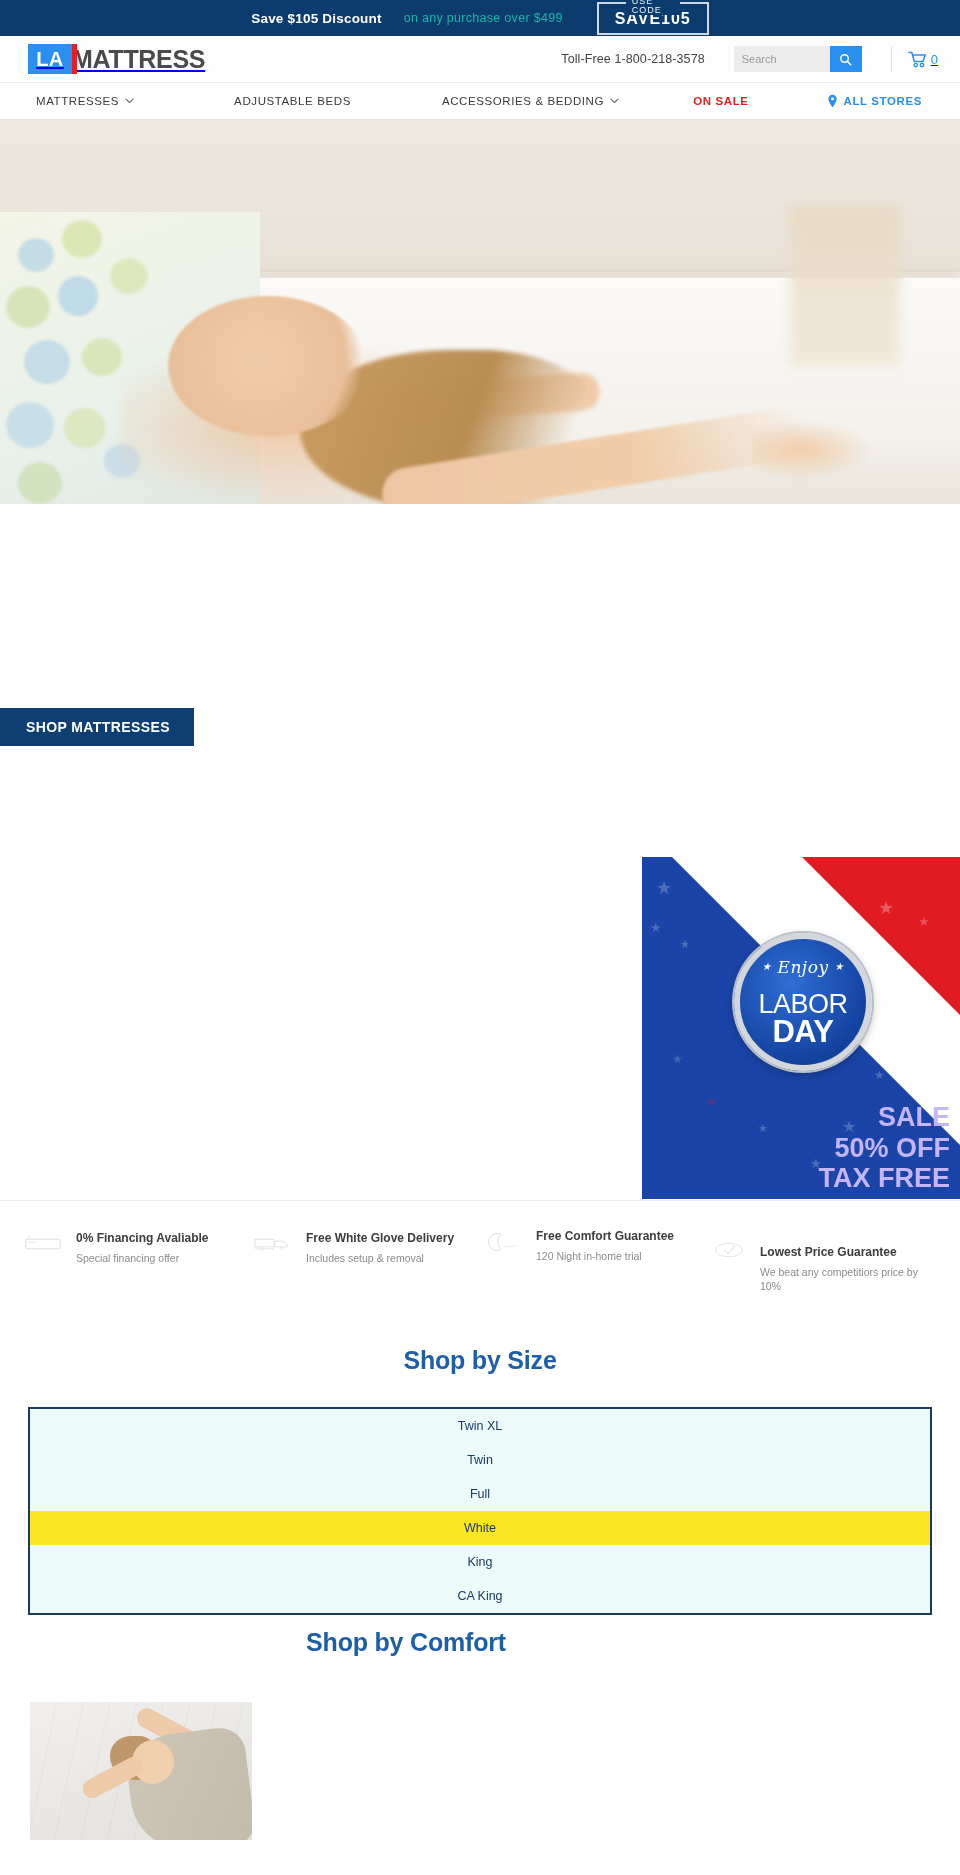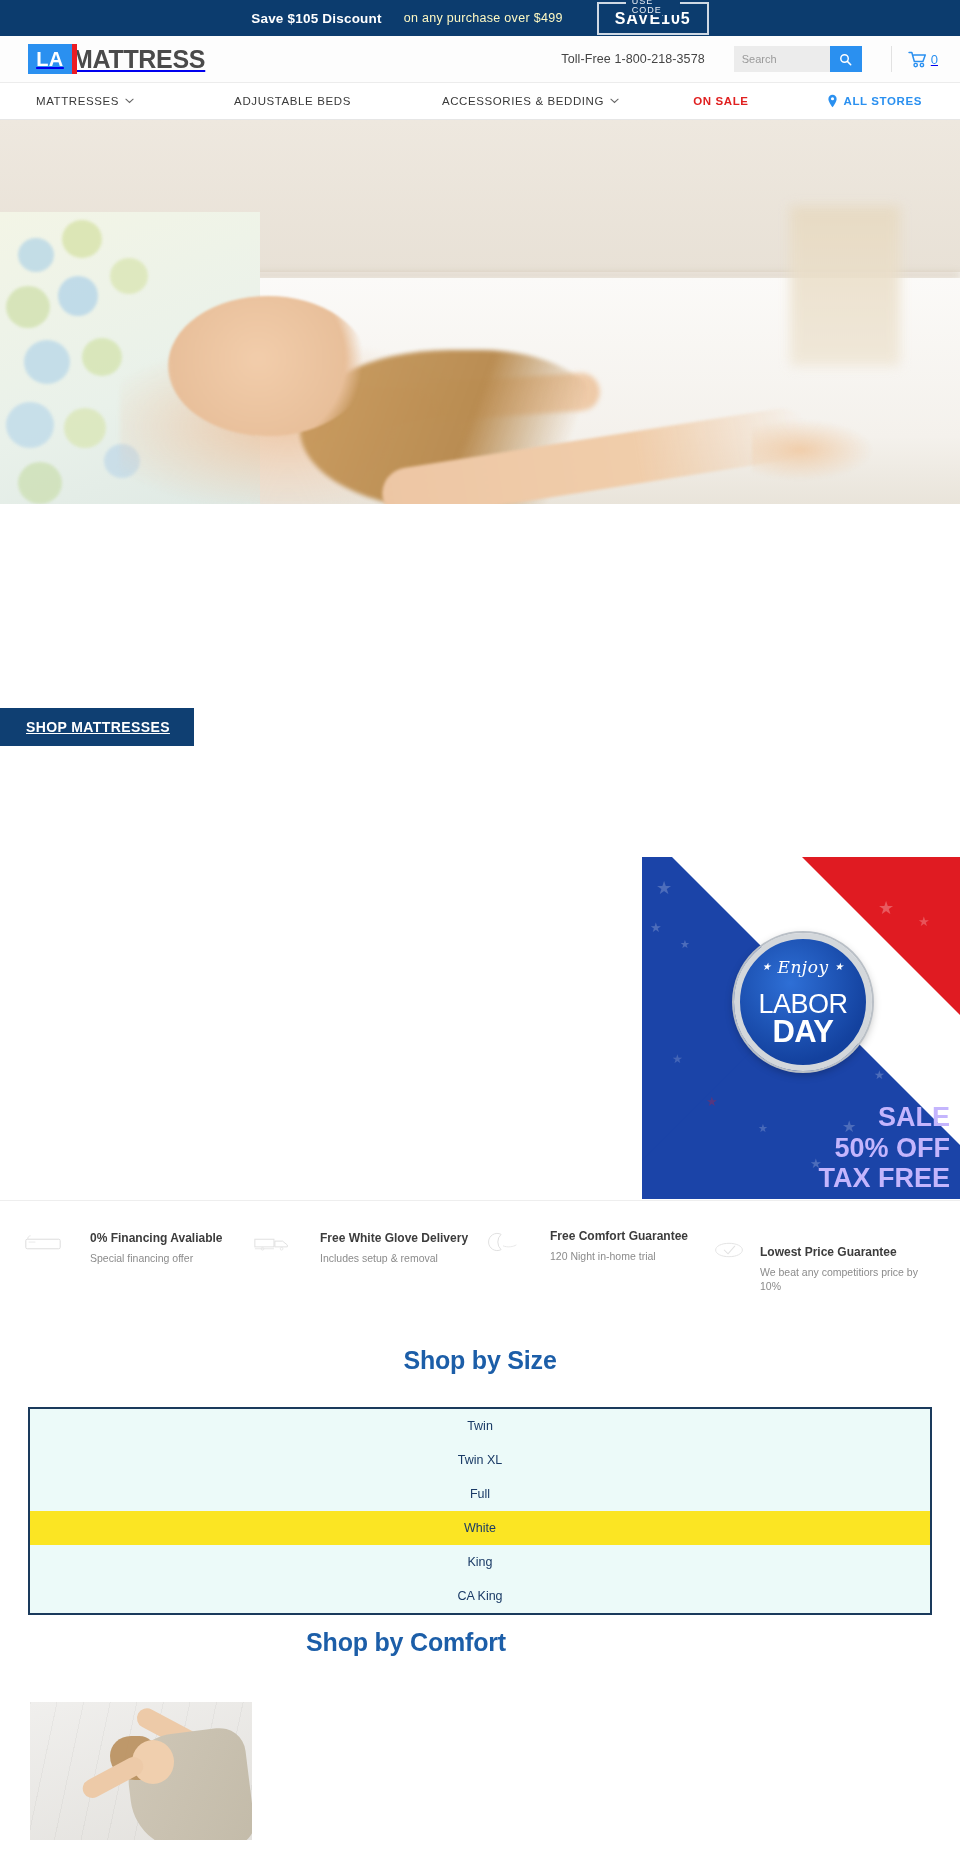--- a/index.html
+++ b/index.html
@@ -17,21 +17,21 @@
     height: 36px;
     background: #0c3c6e;
     color: #ffffff;
     display: flex;
     align-items: center;
     justify-content: center;
     gap: 22px;
     font-size: 13px;
   }
   .promo-bold { font-weight: bold; letter-spacing: .2px; font-size: 13.5px; }
-  .promo-sub { font-weight: normal; font-size: 12.5px; color: #fef9c3; letter-spacing: .3px; }
+  .promo-sub { font-weight: normal; font-size: 12.5px; color: #14b8a6; letter-spacing: .3px; }
   .code-box {
     position: relative;
     border: 2px solid #cfd9e4;
     padding: 7px 16px 6px;
     margin-left: 12px;
     line-height: 1;
   }
   .code-box .use-code {
     position: absolute;
     top: -7px;
@@ -218,21 +218,20 @@
     left: 0; top: 204px;
     background: #0f3f72;
     color: #ffffff;
     font-size: 14px;
     font-weight: bold;
     letter-spacing: .4px;
     padding: 11px 24px 11px 26px;
     border: none;
     cursor: pointer;
     font-family: "Liberation Sans", sans-serif;
-    text-decoration: underline;
   }
 
   
   .labor-banner {
     position: absolute;
     left: 642px; top: 857px;
     width: 318px; height: 342px;
     overflow: hidden;
     background: #1b44a8;
   }
@@ -310,21 +309,21 @@
     position: absolute;
     left: 0; top: 1200px;
     width: 960px; height: 140px;
     border-top: 1px solid #eeeeee;
     background: #ffffff;
   }
   .feat {
     position: absolute;
     display: flex;
     align-items: flex-start;
-    gap: 26px;
+    gap: 12px;
   }
   .feat-icon { width: 42px; height: 26px; flex: none; opacity: .55; }
   .feat-title { font-size: 12px; font-weight: bold; color: #3c3c3c; margin-bottom: 6px; }
   .feat-sub { font-size: 10.5px; color: #8b8b8b; line-height: 1.35; }
   .feat1 { left: 22px; top: 30px; }
   .feat2 { left: 252px; top: 30px; }
   .feat3 { left: 482px; top: 28px; }
   .feat4 { left: 708px; top: 44px; }
   .feat4 .feat-icon { position: absolute; left: 0; top: -8px; }
   .feat4 .feat-body { margin-left: 52px; max-width: 180px; }
@@ -582,22 +581,22 @@
     <div class="feat-body">
       <div class="feat-title">Lowest Price Guarantee</div>
       <div class="feat-sub">We beat any competitiors price by 10%</div>
     </div>
   </div>
 </div>
 
 <div class="size-block">
   <h2 class="section-title">Shop by Size</h2>
   <div class="size-list">
+    <div class="size-item">Twin XL</div>
     <div class="size-item">Twin</div>
-    <div class="size-item">Twin XL</div>
     <div class="size-item">Full</div>
     <div class="size-item selected">White</div>
     <div class="size-item">King</div>
     <div class="size-item">CA King</div>
   </div>
 </div>
 
 <div class="comfort-block">
   <h2 class="section-title">Shop by Comfort</h2>
   <div class="comfort-img">

